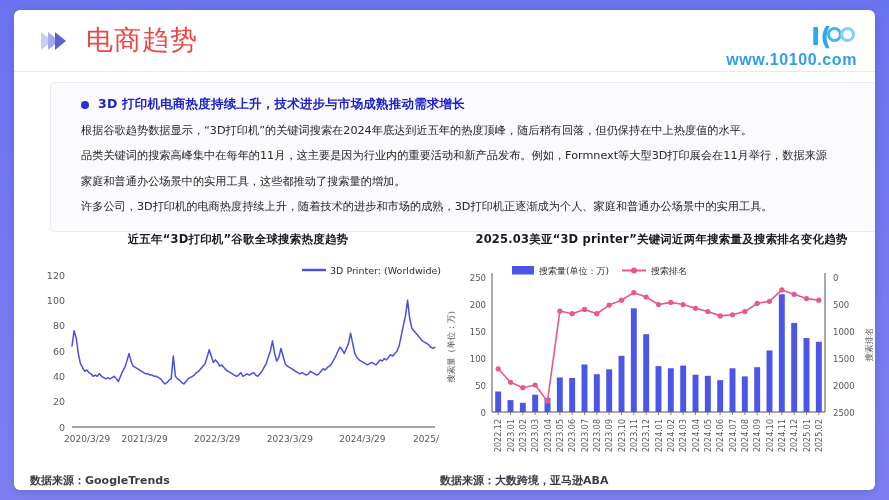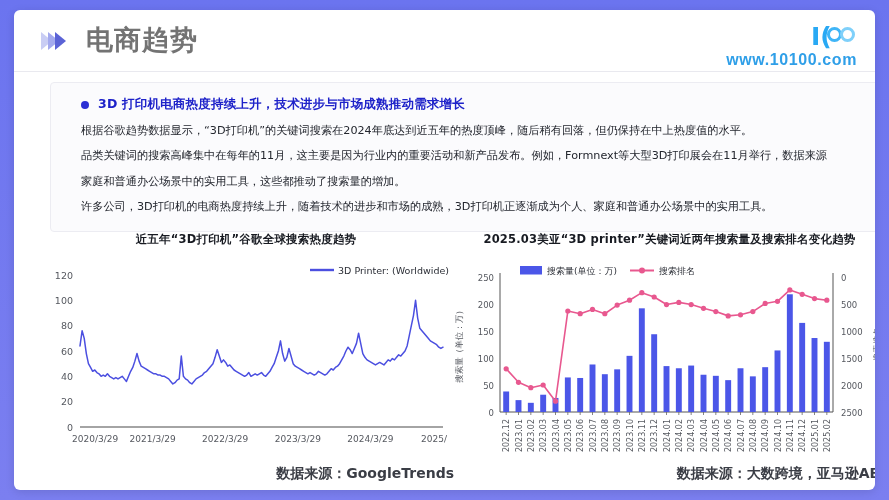--- a/index.html
+++ b/index.html
@@ -21,21 +21,21 @@
 
   
   .header { position:relative; height:62px; }
   .chev-group { position:absolute; left:27px; top:22px; display:flex; align-items:center; }
   .chev { width:0;height:0; border-top:9px solid transparent; border-bottom:9px solid transparent; margin-right:-4px; }
   .chev.c1 { border-left:11px solid #c9cdf4; }
   .chev.c2 { border-left:11px solid #a3a9ee; }
   .chev.c3 { border-left:11px solid #5b63d6; }
   .page-title {
     position:absolute; left:72px; top:12px;
-    font-size:27px; font-weight:bold; color:#737373; letter-spacing:1px;
+    font-size:27px; font-weight:normal; color:#ef4444; letter-spacing:1px;
     font-family:"DejaVu Sans","Liberation Sans",sans-serif;
   }
   .header-rule { position:absolute; left:0; right:0; top:61px; height:1px; background:#e9e9ef; }
 
   .logo { position:absolute; right:18px; top:14px; display:flex; flex-direction:column; align-items:flex-end; }
   .logo-row { display:flex; align-items:center; gap:5px; }
   .logo-mark { position:relative; width:46px; height:26px; }
   .logo-mark .k {
     position:absolute; left:0; top:1px;
     font-size:25px; font-weight:bold; color:#29a9f4; line-height:24px;
@@ -67,33 +67,33 @@
     font-size:12.5px; font-weight:bold; color:#1e22c9; letter-spacing:.2px;
     font-family:"DejaVu Sans","Liberation Sans",sans-serif;
   }
   .summary p {
     font-size:11.2px; color:#23262e; line-height:17.4px; margin:8px 0 1px 0;
     font-family:"DejaVu Sans","Liberation Sans",sans-serif;
     white-space:nowrap;
   }
 
   
-  .charts { position:absolute; left:16px; top:216px; width:763px; height:264px; }
+  .charts { position:absolute; left:8px; top:216px; width:763px; height:264px; }
   .chart-box { position:absolute; top:0; height:264px; }
   .chart-left  { left:8px;  width:416px; }
   .chart-right { left:418px; width:443px; }
   .chart-title {
     text-align:center; font-size:11.5px; font-weight:bold; color:#181b22;
     font-family:"DejaVu Sans","Liberation Sans",sans-serif;
     margin-top:6px; letter-spacing:.2px;
   }
   .chart-source {
-    text-align:right; font-size:14px; font-weight:bold; color:#3a3d45;
-    font-family:"DejaVu Sans","Liberation Sans",sans-serif;
-    margin-top:0;
+    text-align:left; font-size:11px; font-weight:bold; color:#3a3d45;
+    font-family:"DejaVu Sans","Liberation Sans",sans-serif;
+    margin-top:8px;
   }
   svg { display:block; }
   .ax-txt { font-family:"DejaVu Sans","Liberation Sans",sans-serif; fill:#55585f; }
   .lg-txt { font-family:"DejaVu Sans","Liberation Sans",sans-serif; fill:#2b2e36; }
 </style>
 </head>
 <body>
 
 <div id="page">
   <div class="card">

